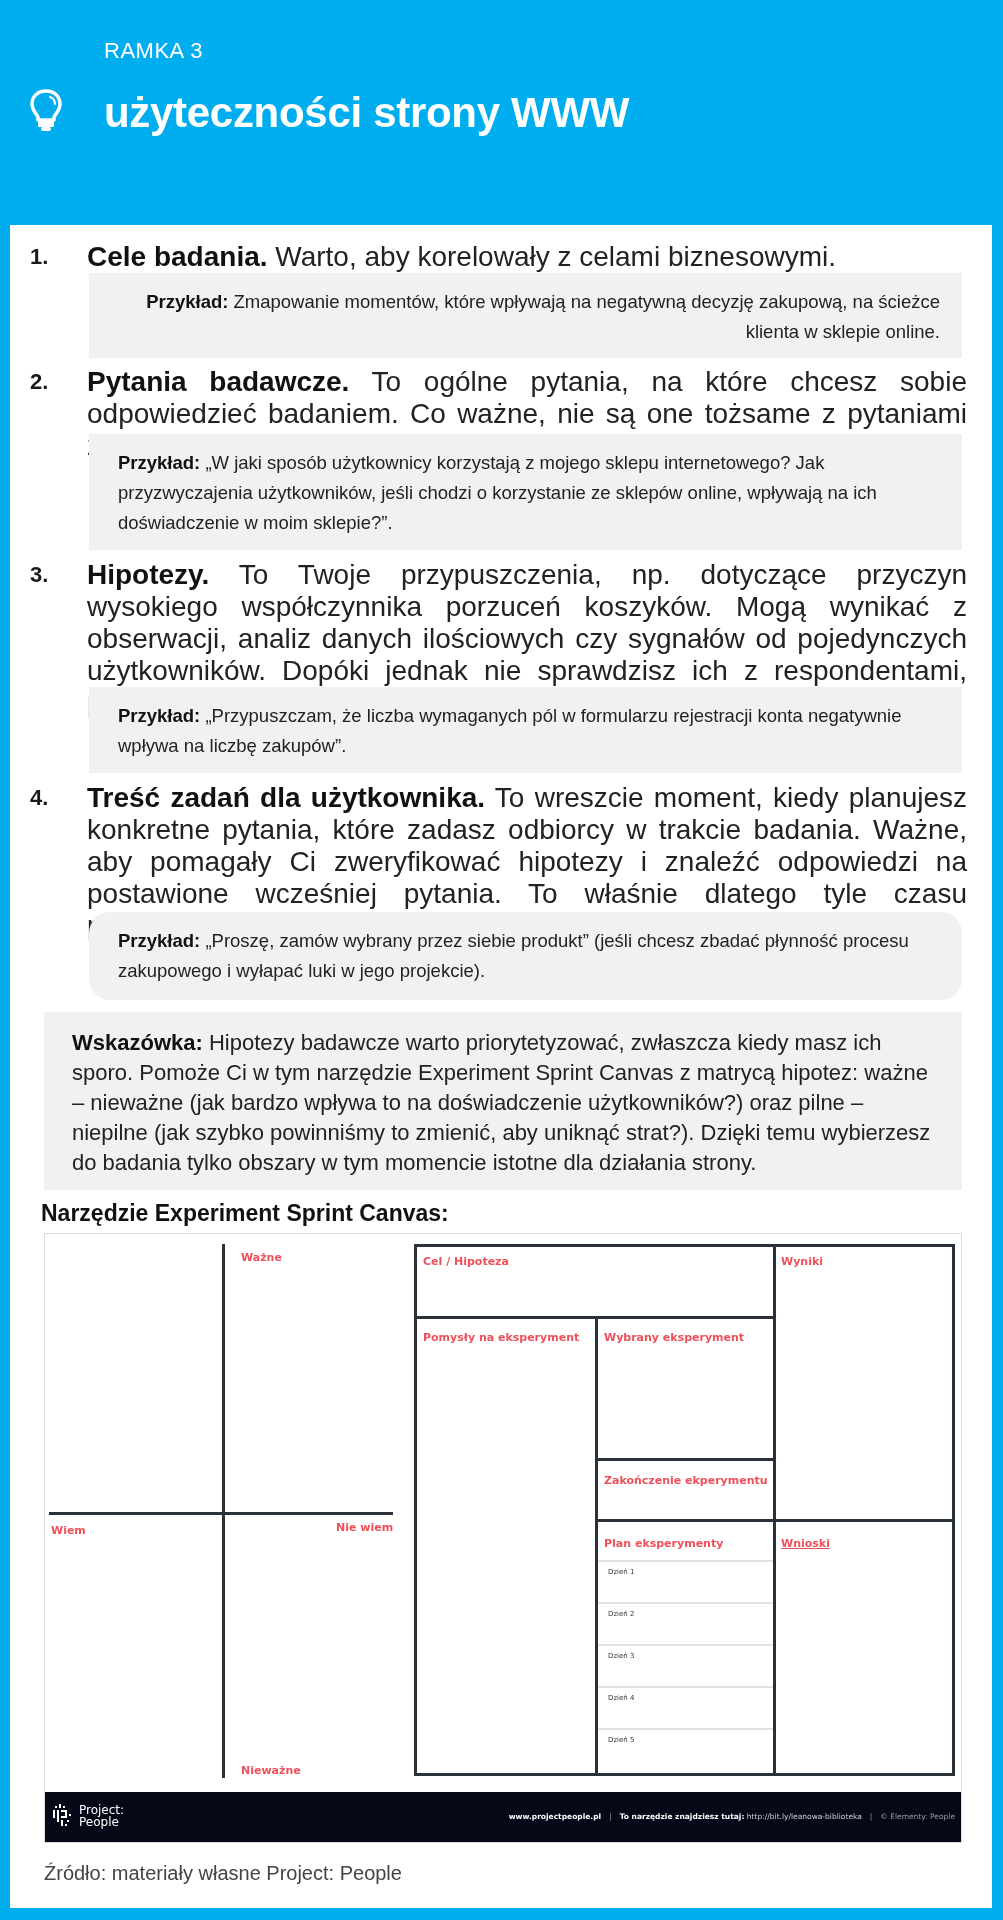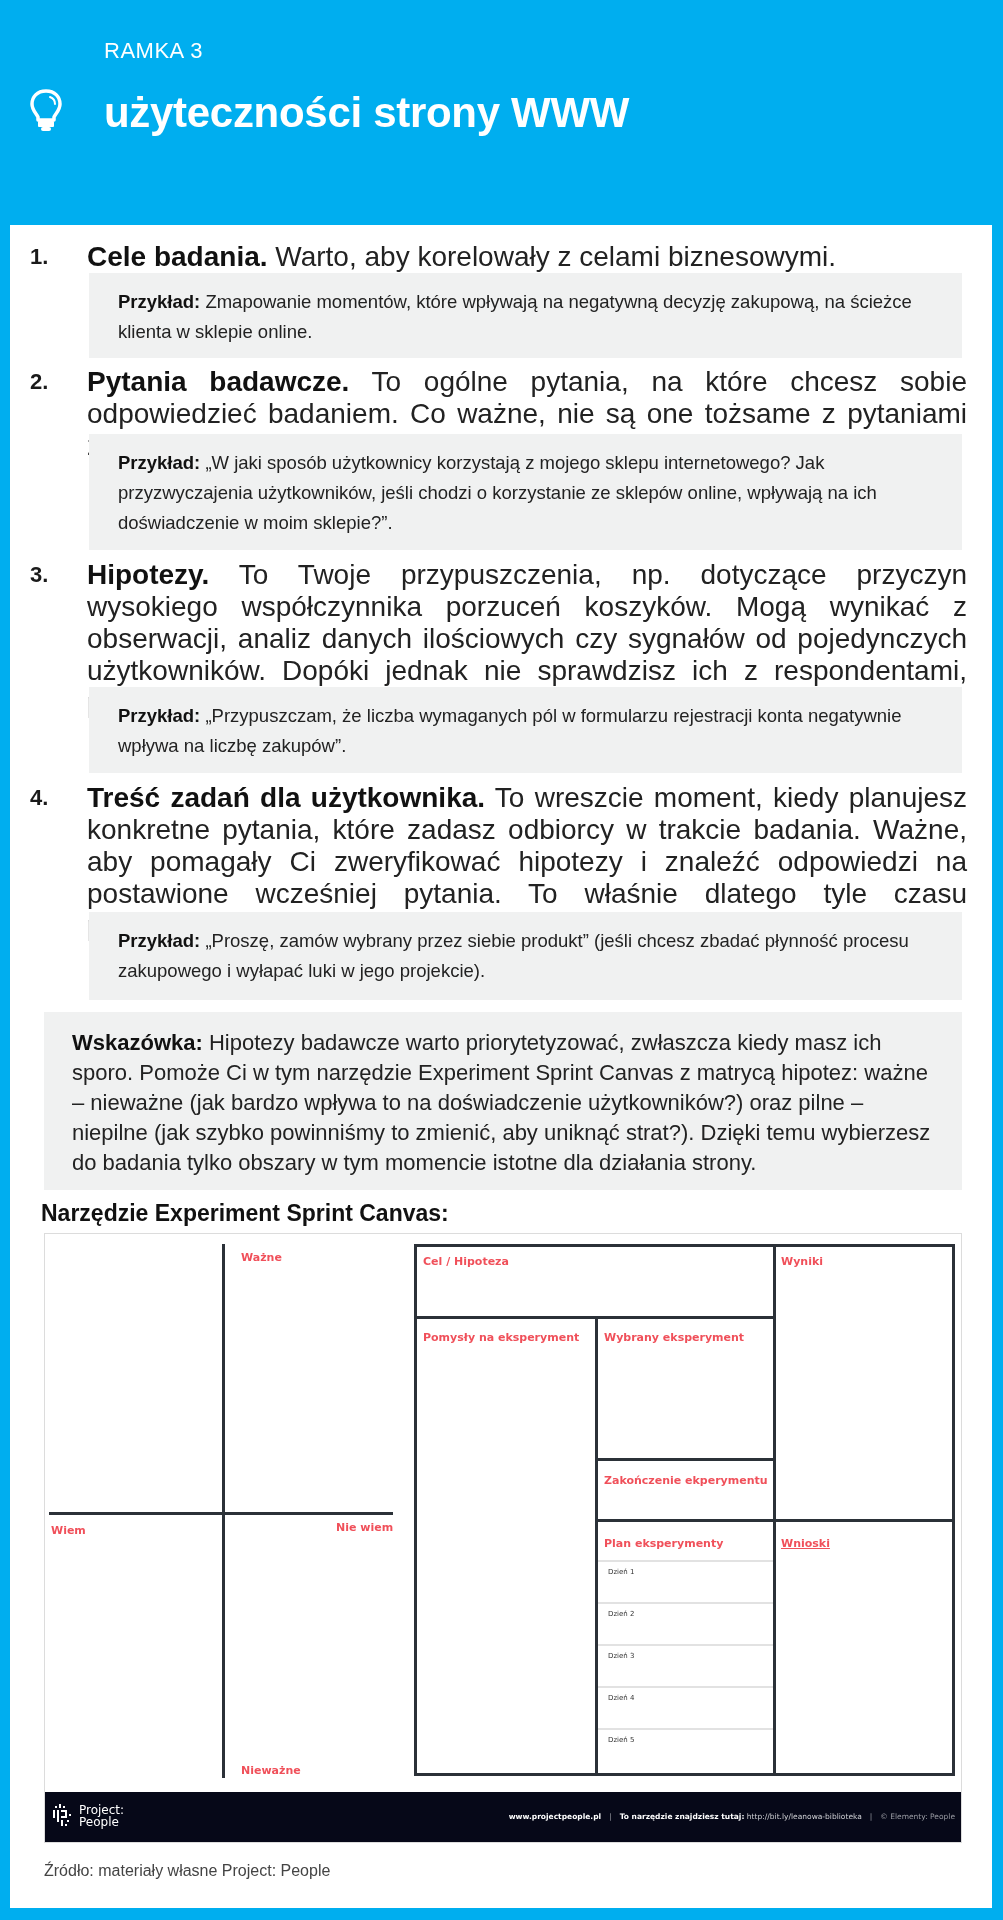--- a/index.html
+++ b/index.html
@@ -37,21 +37,21 @@
     .day-lbl { position: absolute; left: 10px; top: 6px; font-size: 7px; color: #333; font-family: "DejaVu Sans", sans-serif; }
 
     .footer-bar { position: absolute; left: 0; bottom: 0; width: 100%; height: 50px; background: #060818; }
     .pp-logo { position: absolute; left: 8px; top: 12px; width: 20px; height: 24px; }
     .pp-name { position: absolute; left: 34px; top: 12px; color: #fff; font-size: 12px; line-height: 12px; font-weight: normal; font-family: "DejaVu Sans", sans-serif; }
     .footer-links { position: absolute; right: 6px; top: 20px; font-size: 7.5px; color: #cfd0d4; font-family: "DejaVu Sans", sans-serif; white-space: nowrap; }
     .footer-links .strong { color: #ffffff; font-weight: bold; }
     .footer-links .dim { color: #9a9ca4; }
     .footer-links .sep { color: #9a9ca4; margin: 0 8px; }
 
-    .source { position: absolute; left: 44px; top: 1862px; font-size: 16px; color: #444; }
+    .source { position: absolute; left: 44px; top: 1862px; font-size: 20px; color: #444; }
   </style>
 </head>
 <body>
 
 <div class="header">
   <div class="kicker">RAMKA 3</div>
   <svg class="bulb" viewBox="0 0 36 44">
     <path d="M18 3 C9 3 4 9 4 16 C4 22 8 25 10 29 L10 32 L26 32 L26 29 C28 25 32 22 32 16 C32 9 27 3 18 3 Z" fill="none" stroke="#fff" stroke-width="3.5" stroke-linejoin="round"></path>
     <path d="M22 9 C25 10 27 13 27 16" fill="none" stroke="#fff" stroke-width="2" stroke-linecap="round"></path>
     <rect x="10" y="33" width="16" height="6" rx="1" fill="#fff"></rect>
@@ -61,39 +61,39 @@
     <div>użyteczności strony WWW</div>
   </div>
 </div>
 
 <div class="panel"></div>
 
 <div class="item" style="top:241px;">
   <span class="item-num">1.</span>
   <div class="item-text" style="top:0;"><b>Cele badania.</b><span> Warto, aby korelowały z celami biznesowymi.</span></div>
 </div>
-<div class="example" style="top:273px; height:85px;"><b>Przykład:</b><span> Zmapowanie momentów, które wpływają na negatywną decyzję zakupową, na ścieżce klienta w sklepie online.</span></div>
+<div class="example" style="top:273px; height:85px;text-align:right;"><b>Przykład:</b><span> Zmapowanie momentów, które wpływają na negatywną decyzję zakupową, na ścieżce klienta w sklepie online.</span></div>
 
 <div class="item" style="top:366px;">
   <span class="item-num">2.</span>
   <div class="item-text" style="top:0;"><b>Pytania badawcze.</b><span> To ogólne pytania, na które chcesz sobie odpowiedzieć badaniem. Co ważne, nie są one tożsame z pytaniami zadawanymi użytkownikom.</span></div>
 </div>
 <div class="example" style="top:434px; height:116px;"><b>Przykład:</b><span> „W jaki sposób użytkownicy korzystają z mojego sklepu internetowego? Jak przyzwyczajenia użytkowników, jeśli chodzi o korzystanie ze sklepów online, wpływają na ich doświadczenie w moim sklepie?”.</span></div>
 
 <div class="item" style="top:559px;">
   <span class="item-num">3.</span>
   <div class="item-text" style="top:0;"><b>Hipotezy.</b><span> To Twoje przypuszczenia, np. dotyczące przyczyn wysokiego współczynnika porzuceń koszyków. Mogą wynikać z obserwacji, analiz danych ilościowych czy sygnałów od pojedynczych użytkowników. Dopóki jednak nie sprawdzisz ich z respondentami, pozostaną one założeniami.</span></div>
 </div>
 <div class="example" style="top:687px; height:86px;"><b>Przykład:</b><span> „Przypuszczam, że liczba wymaganych pól w formularzu rejestracji konta negatywnie wpływa na liczbę zakupów”.</span></div>
 
 <div class="item" style="top:782px;">
   <span class="item-num">4.</span>
   <div class="item-text" style="top:0;"><b>Treść zadań dla użytkownika.</b><span> To wreszcie moment, kiedy planujesz konkretne pytania, które zadasz odbiorcy w trakcie badania. Ważne, aby pomagały Ci zweryfikować hipotezy i znaleźć odpowiedzi na postawione wcześniej pytania. To właśnie dlatego tyle czasu poświęciłeś wcześniej na konceptualizację badania.</span></div>
 </div>
-<div class="example" style="top:912px; height:88px;"><b>Przykład:</b><span> „Proszę, zamów wybrany przez siebie produkt” (jeśli chcesz zbadać płynność procesu zakupowego i wyłapać luki w jego projekcie).</span></div>
+<div class="example" style="top:912px; height:88px;border-radius:21px;"><b>Przykład:</b><span> „Proszę, zamów wybrany przez siebie produkt” (jeśli chcesz zbadać płynność procesu zakupowego i wyłapać luki w jego projekcie).</span></div>
 
 <div class="hint"><b>Wskazówka:</b><span> Hipotezy badawcze warto priorytetyzować, zwłaszcza kiedy masz ich sporo. Pomoże Ci w tym narzędzie Experiment Sprint Canvas z matrycą hipotez: ważne – nieważne (jak bardzo wpływa to na doświadczenie użytkowników?) oraz pilne – niepilne (jak szybko powinniśmy to zmienić, aby uniknąć strat?). Dzięki temu wybierzesz do badania tylko obszary w tym momencie istotne dla działania strony.</span></div>
 
 <div class="canvas-title">Narzędzie Experiment Sprint Canvas:</div>
 
 <div class="canvas">
 
   <div class="dk" style="left:177px; top:10px; width:3px; height:534px;"></div>
   <div class="dk" style="left:4px; top:278px; width:344px; height:3px;"></div>
   <span class="lbl red" style="left:196px; top:17px;">Ważne</span>

